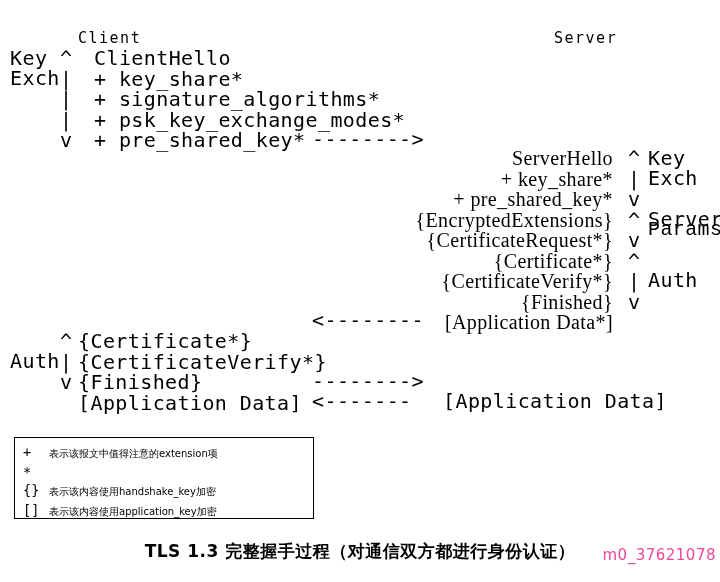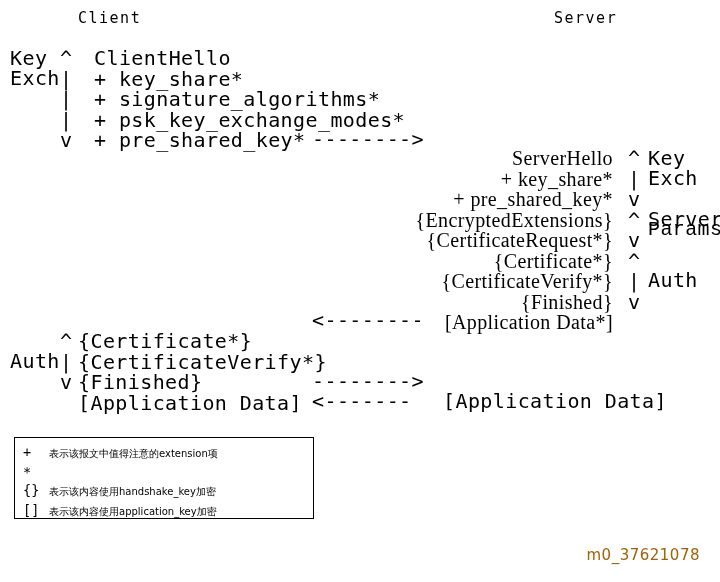--- a/index.html
+++ b/index.html
@@ -26,20 +26,21 @@
     position: absolute;
     white-space: pre;
     font-family: "DejaVu Sans Mono", monospace;
     font-size: 15px;
     line-height: 20px;
     letter-spacing: 0.5px;
   }
   .role-label {
     font-size: 15px;
     letter-spacing: 1.5px;
+    margin-top: 20px;
   }
   .mono-block {
     position: absolute;
     white-space: pre;
     font-family: "DejaVu Sans Mono", monospace;
     font-size: 20px;
     line-height: 20.5px;
     letter-spacing: 0.4px;
   }
   .right-align {
@@ -80,25 +81,25 @@
     top: 540px;
     width: 720px;
     text-align: center;
     font-family: "DejaVu Sans", sans-serif;
     font-size: 17px;
     font-weight: bold;
     letter-spacing: 0.5px;
   }
   .watermark {
     position: absolute;
-    right: 20px;
+    right: 4px;
     top: 546px;
     font-family: "DejaVu Sans", sans-serif;
     font-size: 15px;
-    color: #a16207;
+    color: #ec4899;
     letter-spacing: 0.5px;
     text-align: center;
   }
 </style>
 </head>
 <body>
 
 <div class="diagram">
 
   <div class="abs role-label" style="left:78px; top:8px;">Client</div>
@@ -174,16 +175,17 @@
     <div class="legend-row">
       <span class="legend-sym">{}</span>
       <span class="legend-txt">表示该内容使用handshake_key加密</span>
     </div>
     <div class="legend-row">
       <span class="legend-sym">[]</span>
       <span class="legend-txt">表示该内容使用application_key加密</span>
     </div>
   </div>
 
+  <div class="caption">TLS 1.3 完整握手过程（对通信双方都进行身份认证）</div>
 
   <div class="watermark">m0_37621078</div>
 
 </div>
 
 </body></html>

